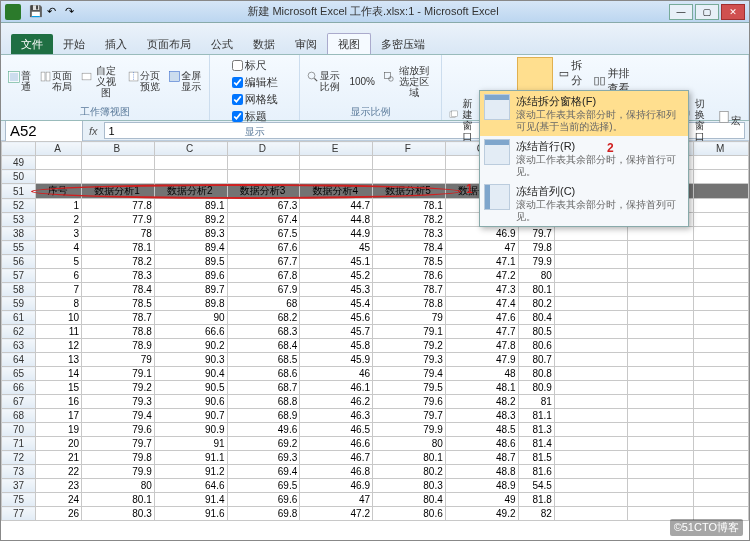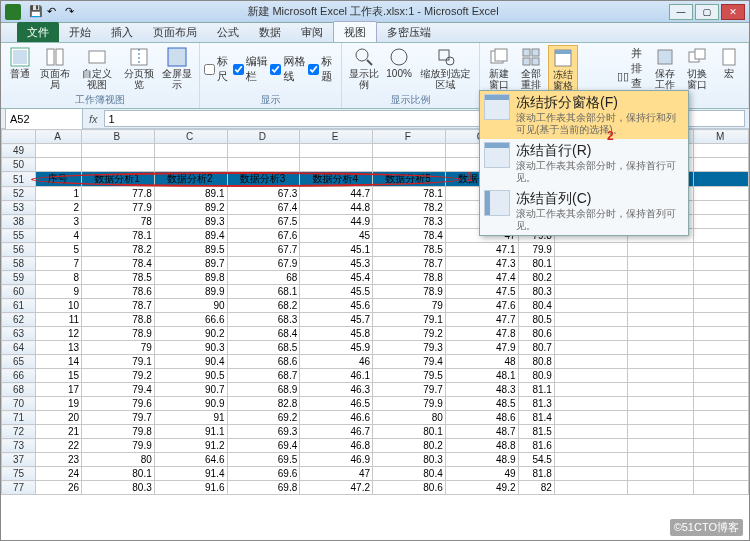--- a/index.html
+++ b/index.html
@@ -6,55 +6,55 @@
 body{background:#fff;width:750px;height:541px;position:relative;overflow:hidden;border:1px solid #888}
 .titlebar{height:22px;background:linear-gradient(#d6e6f7,#bcd6f0);display:flex;align-items:center;padding:0 4px;border-bottom:1px solid #8aa}
 .tb-left{display:flex;gap:2px;align-items:center}
 .tb-center{flex:1;text-align:center;font-size:11px;color:#333}
 .tb-right{display:flex}
 .wbtn{width:24px;height:16px;margin-left:2px;display:flex;align-items:center;justify-content:center;border:1px solid #7a9;font-size:9px;background:#e8f0f8}
 .wbtn.close{background:#d05050;color:#fff;border-color:#a03030}
 .xl-icon{width:16px;height:16px;background:#2b7a2b;border-radius:2px;display:inline-block}
 .qat{display:flex;gap:4px;margin-left:6px}
 .qat span{width:14px;height:14px;display:inline-block}
-.tabs{height:20px;background:linear-gradient(#ebf2fa,#d9e7f5);display:flex;align-items:flex-end;padding-left:16px;border-bottom:1px solid #9bb}
+.tabs{height:32px;background:linear-gradient(#ebf2fa,#d9e7f5);display:flex;align-items:flex-end;padding-left:10px;border-bottom:1px solid #9bb}
 .tab{padding:3px 10px 2px;font-size:11px;color:#333;cursor:pointer}
 .tab.file{background:#1f6f43;color:#fff;border-radius:2px 2px 0 0}
 .tab.active{background:#f5faff;border:1px solid #aac;border-bottom:none;border-radius:2px 2px 0 0}
 .ribbon{height:66px;background:linear-gradient(#f5faff,#e7f1fb);display:flex;border-bottom:1px solid #9bb;position:relative}
 .rgrp{border-right:1px solid #cde;padding:2px 4px 0;display:flex;flex-direction:column;align-items:center}
 .rgbtns{display:flex;gap:2px;flex:1}
-.rbtn{display:flex;flex-direction:column;align-items:center;justify-content:flex-start;padding:2px 3px;min-width:30px;cursor:pointer}
+.rbtn{display:flex;flex-direction:row;align-items:center;justify-content:flex-start;padding:2px 3px;min-width:30px;cursor:pointer}
 .rbtn .ric{width:20px;height:20px;margin-bottom:1px}
 .rbtn .lbl{font-size:10px;color:#333;text-align:center;line-height:1.1}
 .rgname{font-size:10px;color:#5a7a9a;text-align:center;padding-bottom:1px}
 .chk{display:flex;align-items:center;gap:2px;font-size:10px;color:#333;margin:1px 0}
 .chk input{width:11px;height:11px}
 .highlight{background:#ffdf8f;border:1px solid #e0b050}
 .namebox-row{height:20px;background:#e7f0f8;display:flex;align-items:center;border-bottom:1px solid #bcd}
-.namebox{width:78px;height:25px;background:#fff;border:1px solid #abc;margin-left:4px;padding:0 4px;font-size:11px;display:flex;align-items:center}
+.namebox{width:78px;height:25px;background:#fff;border:1px solid #abc;margin-left:4px;padding:0 4px;font-size:15px;display:flex;align-items:center}
 .fx{margin:0 6px;color:#555;font-style:italic}
 .fbar{flex:1;height:17px;background:#fff;border:1px solid #abc;margin-right:4px;padding:0 4px;display:flex;align-items:center;font-size:11px}
 .sheet-wrap{position:relative;height:413px;overflow:hidden}
 .sheet{border-collapse:collapse;width:100%}
 .sheet th,.sheet td{border:1px solid #c8c8c8;font-size:10px;padding:0;height:14px;text-align:right;padding-right:2px;background:#fff}
 .sheet th{background:linear-gradient(#f3f7fb,#e1ebf5);color:#333;text-align:center;font-weight:normal}
 .sheet .rowh{background:linear-gradient(#f3f7fb,#e1ebf5);text-align:center;width:28px;padding:0}
-.sheet .hdr td{text-align:center;background:#0369a1}
+.sheet .hdr td{text-align:center;background:#737373}
 .redcircle{position:absolute;left:30px;top:43px;width:430px;height:15px;border:2px solid #d02020;border-radius:50%;pointer-events:none;z-index:5}
 .anno1{position:absolute;left:465px;top:41px;color:#d02020;font-size:12px;font-weight:bold;z-index:5}
 .anno2{position:absolute;left:606px;top:0px;color:#d02020;font-size:12px;font-weight:bold;z-index:25}
 .dropdown{position:absolute;left:478px;top:89px;width:210px;background:#f5f8fb;border:1px solid #8aa;box-shadow:2px 2px 6px rgba(0,0,0,.3);z-index:20}
 .dd-item{display:flex;padding:3px 4px;cursor:pointer}
 .dd-item.hl{background:#ffdf8f}
 .dd-ic{width:26px;height:26px;background:#e3ecf5;border:1px solid #bcd;margin-right:6px;flex-shrink:0;position:relative}
 .dd-ic::before{content:"";position:absolute;left:0;top:0;right:0;height:5px;background:#7fa6cc}
 .dd-ic.col::before{width:5px;height:auto;bottom:0}
 .dd-txt{flex:1}
-.dd-title{font-size:14px;color:#222}
+.dd-title{font-size:11px;color:#222}
 .dd-desc{font-size:10px;color:#666;line-height:1.2}
 .watermark{position:absolute;right:6px;bottom:4px;font-size:11px;color:#fff;background:rgba(0,0,0,.35);padding:1px 4px;border-radius:2px;z-index:30}
 .colA{width:38px}.colB{width:60px}.colC{width:60px}.colD{width:60px}.colE{width:60px}.colF{width:60px}.colG{width:60px}.colH{width:30px}.colK{width:60px}.colL{width:55px}.colM{width:45px}
 svg{display:block}
 </style>
 </head>
 <body>
 
 <div class="titlebar">
   <div class="tb-left">
@@ -128,21 +128,21 @@
             <svg viewBox="0 0 20 20">
               <rect x="1" y="1" width="18" height="18" fill="#cde" stroke="#36c"></rect>
             </svg>
           </span>
           <span class="lbl">全屏显示</span>
         </div>
     </div>
     <div class="rgname">工作簿视图</div>
   </div>
   <div class="rgrp" style="min-width:90px">
-    <div style="flex:1;display:flex;flex-direction:row;justify-content:center">
+    <div style="flex:1;display:flex;flex-direction:column;justify-content:center">
       <label class="chk">
           <input type="checkbox" style="">
           <span>标尺</span>
         </label>
       <label class="chk">
           <input type="checkbox" checked="" style="">
           <span>编辑栏</span>
         </label>
       <label class="chk">
           <input type="checkbox" checked="" style="">
@@ -404,20 +404,34 @@
           <td>67.7</td>
           <td>45.1</td>
           <td>78.5</td>
           <td>47.1</td>
           <td>79.9</td>
           <td></td>
           <td></td>
           <td></td>
         </tr>
         <tr>
+          <th class="rowh">57</th>
+          <td>6</td>
+          <td>78.3</td>
+          <td>89.6</td>
+          <td>67.8</td>
+          <td>45.2</td>
+          <td>78.6</td>
+          <td>47.2</td>
+          <td>80</td>
+          <td></td>
+          <td></td>
+          <td></td>
+        </tr>
+        <tr>
           <th class="rowh">58</th>
           <td>7</td>
           <td>78.4</td>
           <td>89.7</td>
           <td>67.9</td>
           <td>45.3</td>
           <td>78.7</td>
           <td>47.3</td>
           <td>80.1</td>
           <td></td>
@@ -432,34 +446,20 @@
           <td>68</td>
           <td>45.4</td>
           <td>78.8</td>
           <td>47.4</td>
           <td>80.2</td>
           <td></td>
           <td></td>
           <td></td>
         </tr>
         <tr>
-          <th class="rowh">60</th>
-          <td>9</td>
-          <td>78.6</td>
-          <td>89.9</td>
-          <td>68.1</td>
-          <td>45.5</td>
-          <td>78.9</td>
-          <td>47.5</td>
-          <td>80.3</td>
-          <td></td>
-          <td></td>
-          <td></td>
-        </tr>
-        <tr>
           <th class="rowh">61</th>
           <td>10</td>
           <td>78.7</td>
           <td>90</td>
           <td>68.2</td>
           <td>45.6</td>
           <td>79</td>
           <td>47.6</td>
           <td>80.4</td>
           <td></td>
@@ -530,39 +530,53 @@
           <td>68.7</td>
           <td>46.1</td>
           <td>79.5</td>
           <td>48.1</td>
           <td>80.9</td>
           <td></td>
           <td></td>
           <td></td>
         </tr>
         <tr>
+          <th class="rowh">67</th>
+          <td>16</td>
+          <td>79.3</td>
+          <td>90.6</td>
+          <td>68.8</td>
+          <td>46.2</td>
+          <td>79.6</td>
+          <td>48.2</td>
+          <td>81</td>
+          <td></td>
+          <td></td>
+          <td></td>
+        </tr>
+        <tr>
           <th class="rowh">68</th>
           <td>17</td>
           <td>79.4</td>
           <td>90.7</td>
           <td>68.9</td>
           <td>46.3</td>
           <td>79.7</td>
           <td>48.3</td>
           <td>81.1</td>
           <td></td>
           <td></td>
           <td></td>
         </tr>
         <tr>
           <th class="rowh">70</th>
           <td>19</td>
           <td>79.6</td>
           <td>90.9</td>
-          <td>82.8</td>
+          <td>49.6</td>
           <td>46.5</td>
           <td>79.9</td>
           <td>48.5</td>
           <td>81.3</td>
           <td></td>
           <td></td>
           <td></td>
         </tr>
         <tr>
           <th class="rowh">71</th>

